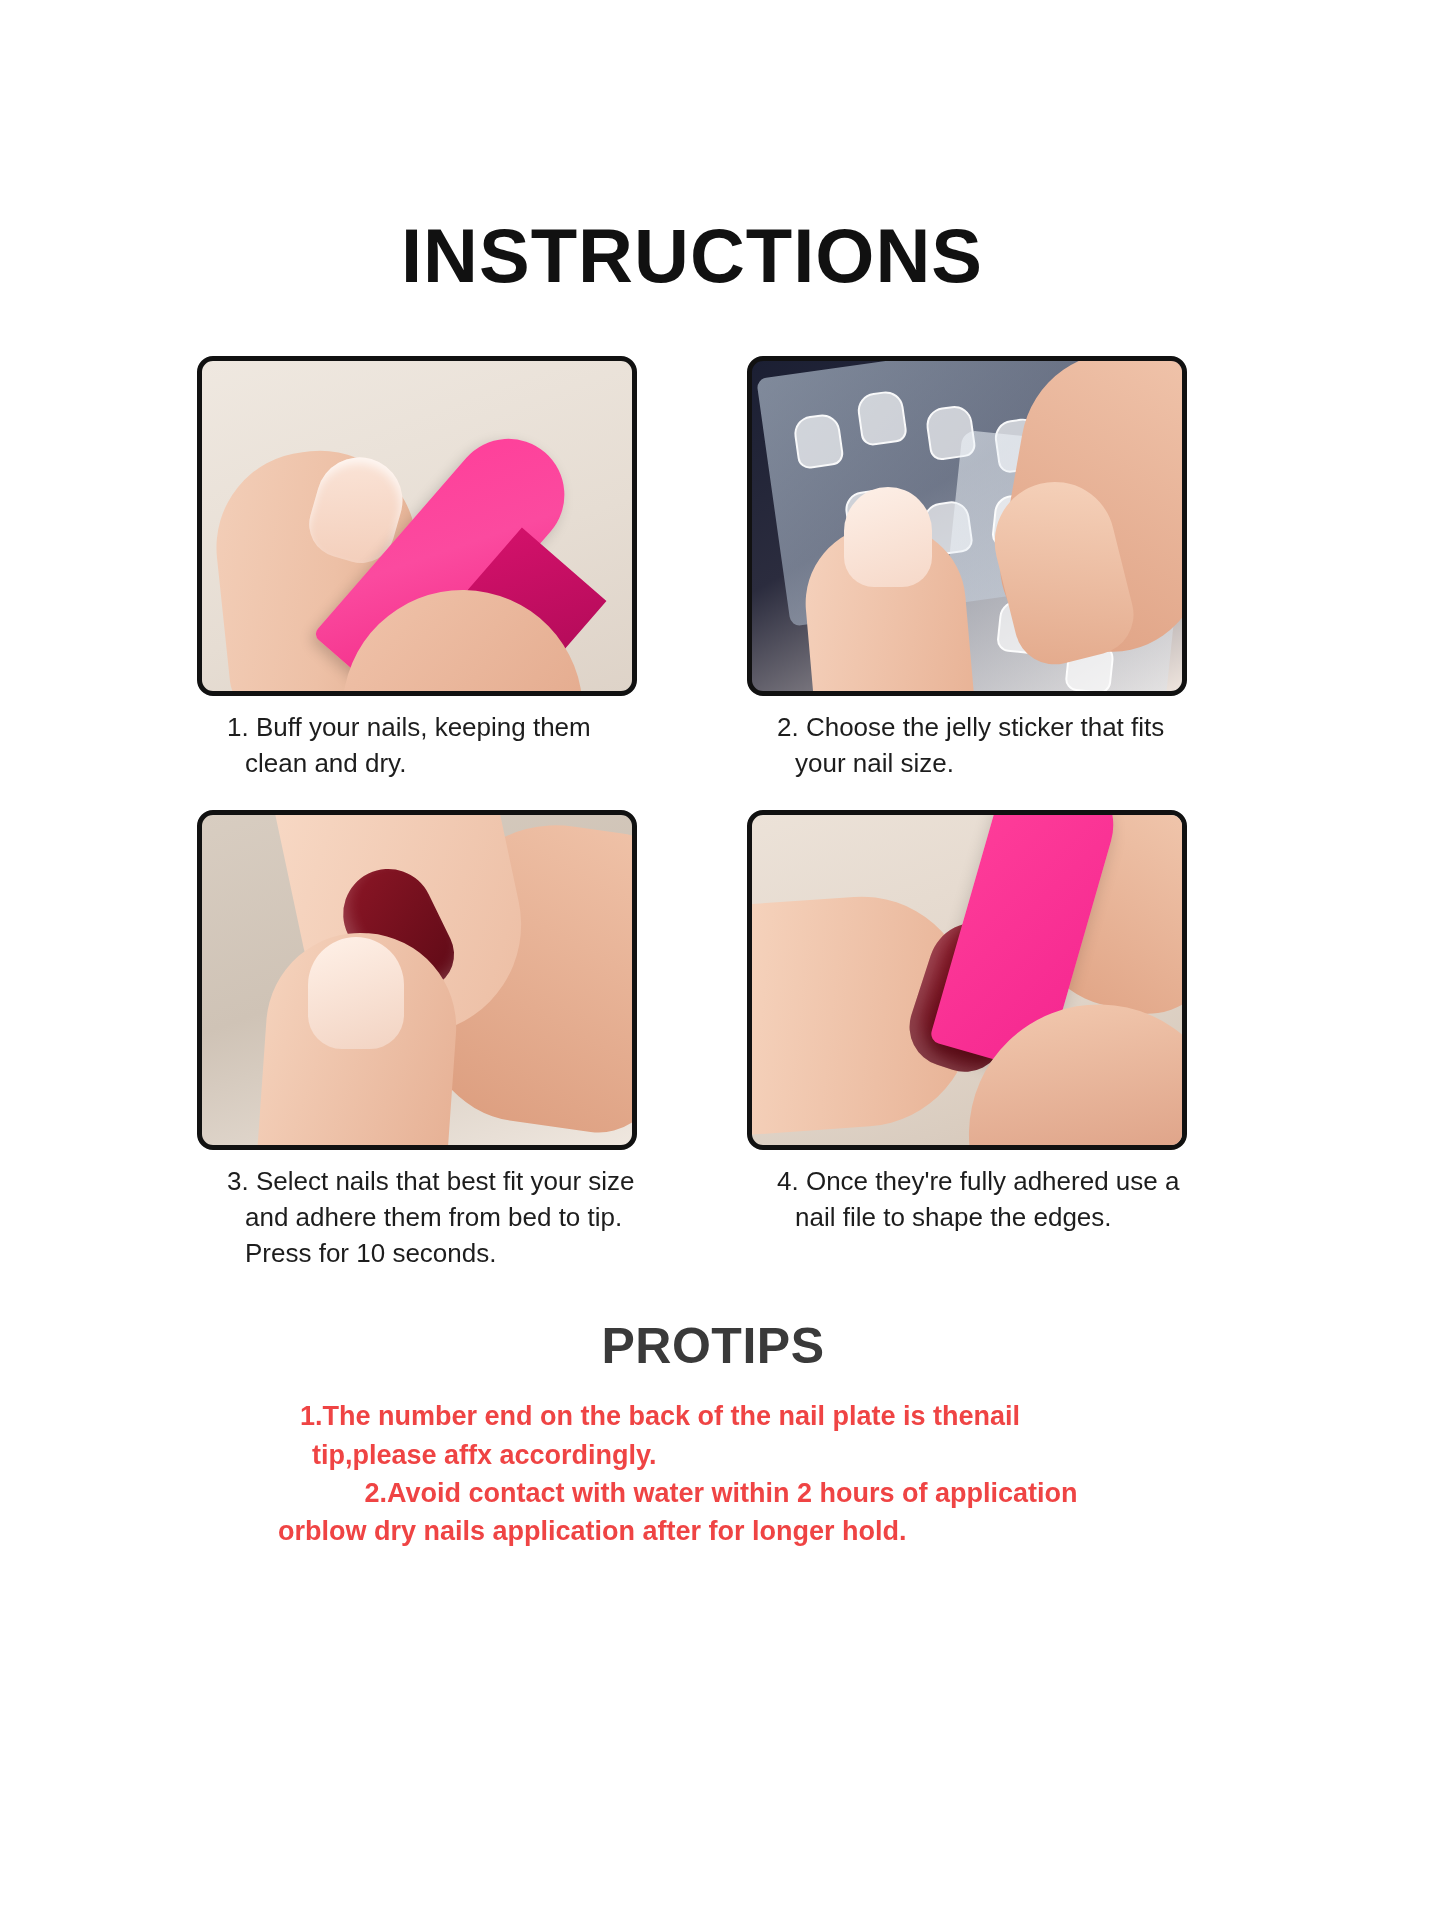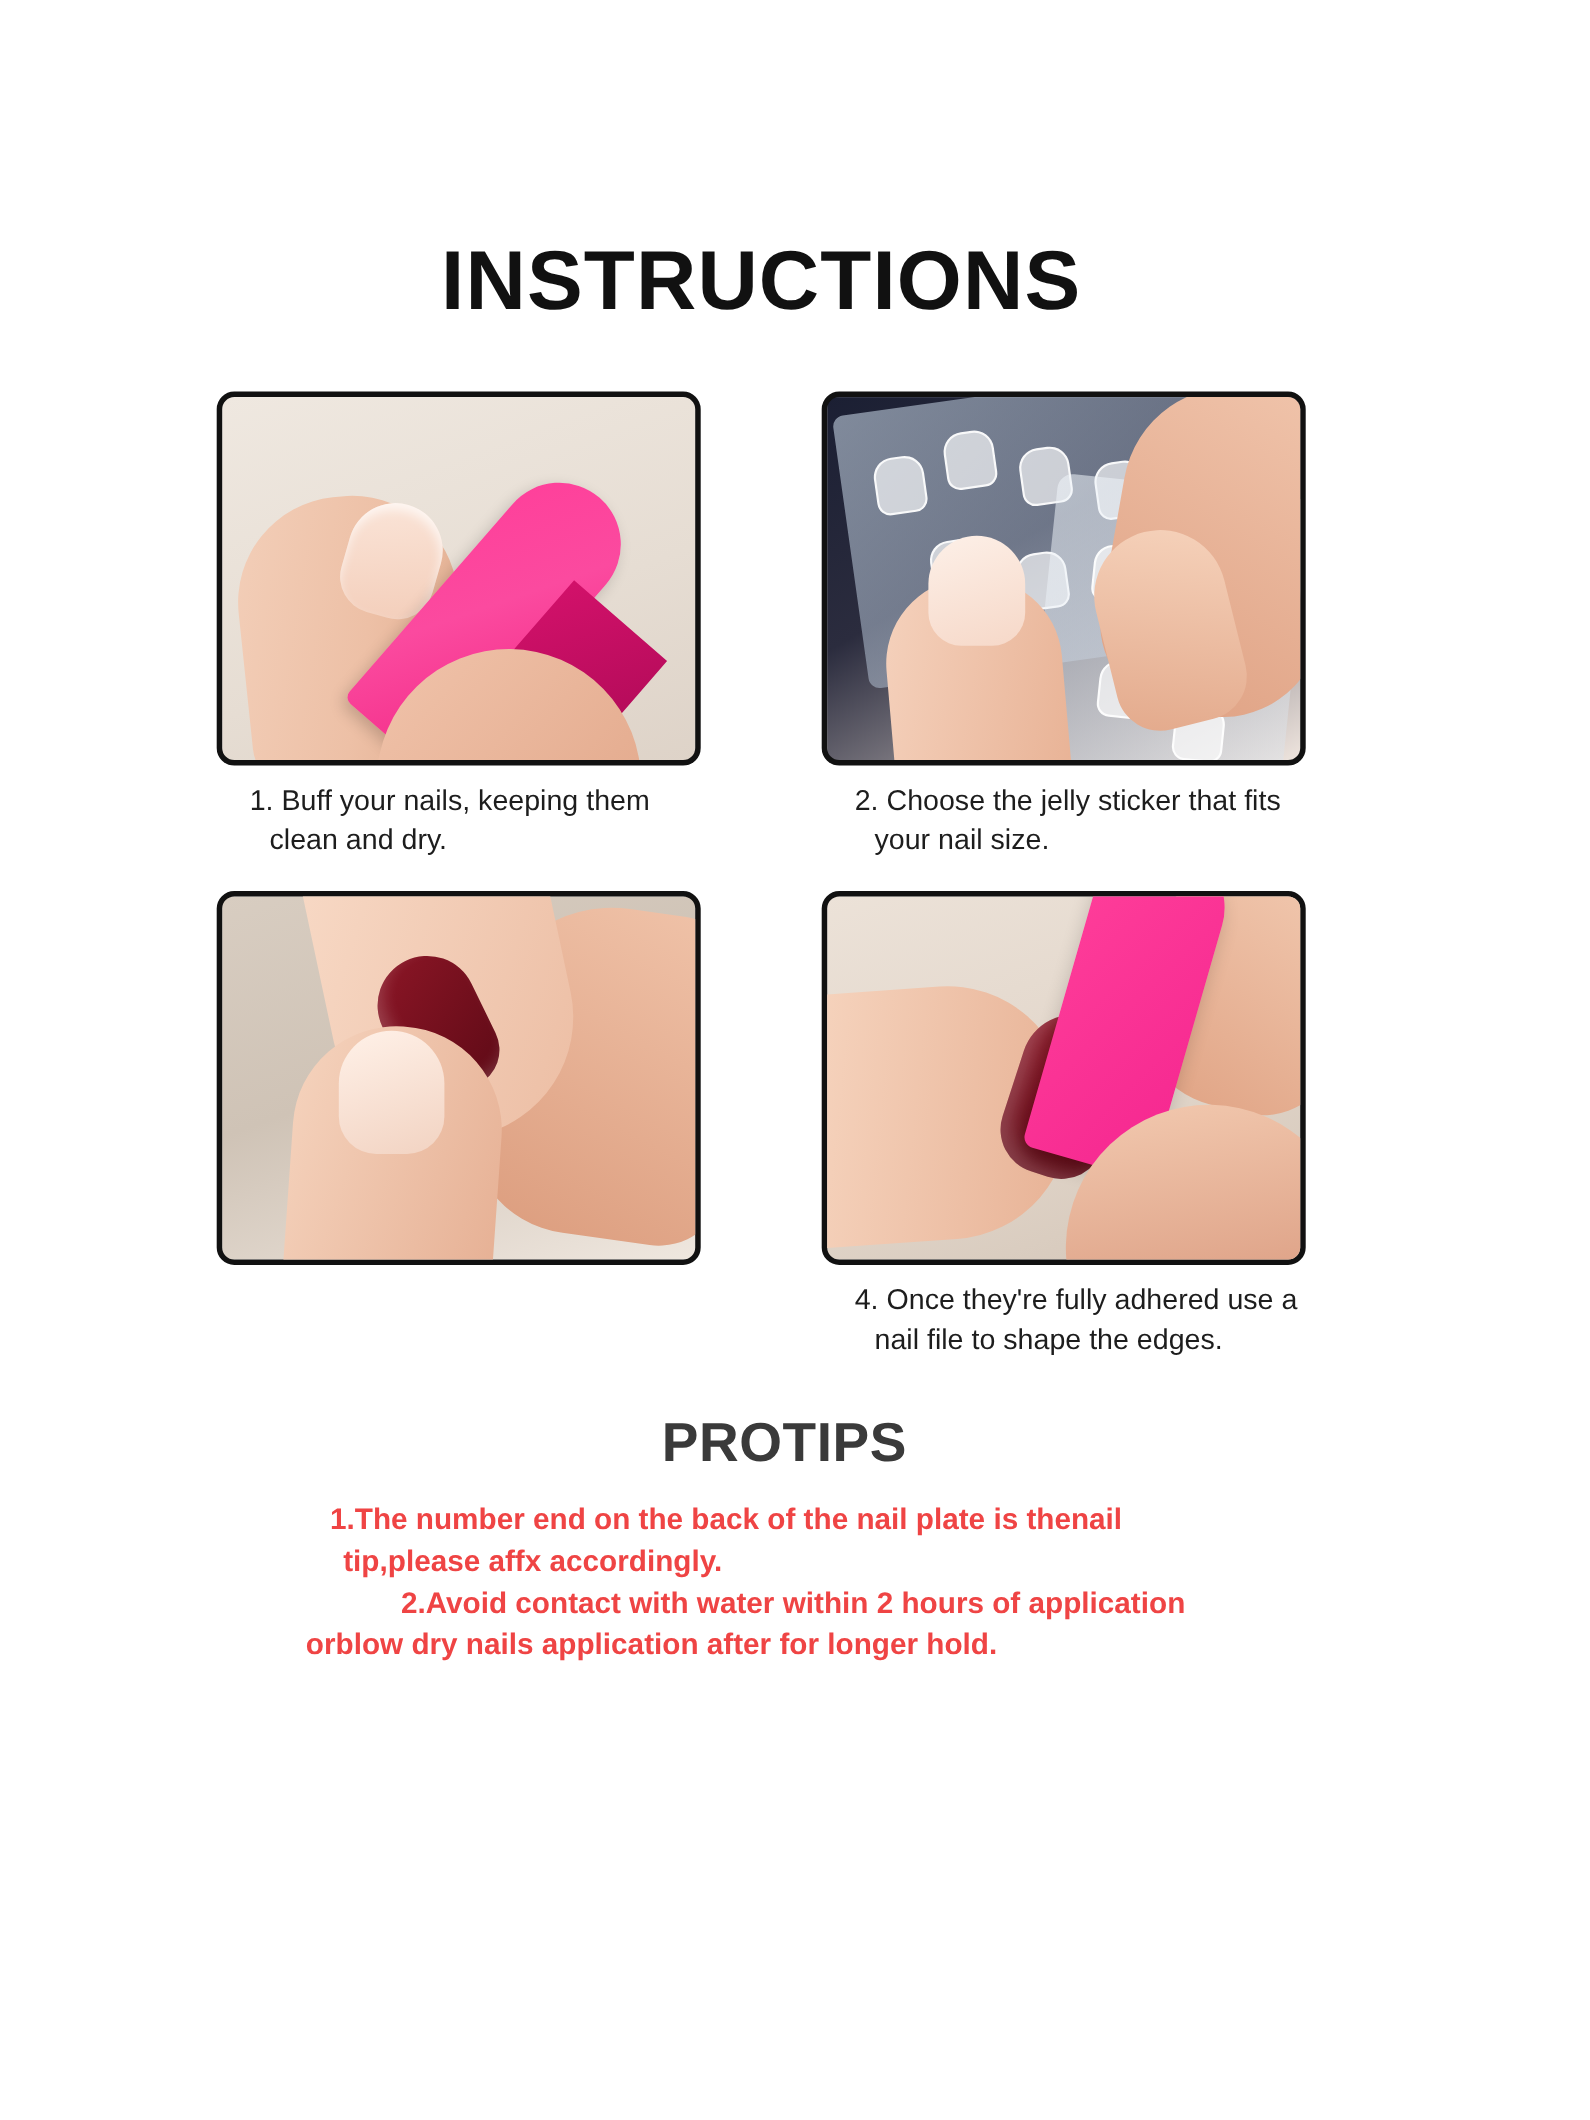--- a/index.html
+++ b/index.html
@@ -314,20 +314,21 @@
     </div>
 
     <div class="cell">
       <div class="photo p3">
         <div class="hand"></div>
         <div class="topfinger"></div>
         <div class="darknail"></div>
         <div class="lowfinger"></div>
         <div class="lownail"></div>
       </div>
+      <div class="cap">3. Select nails that best fit your size and adhere them from bed to tip. Press for 10 seconds.</div>
     </div>
 
     <div class="cell">
       <div class="photo p4">
         <div class="hand"></div>
         <div class="finger"></div>
         <div class="darknail"></div>
         <div class="file"></div>
         <div class="thumb"></div>
       </div>

